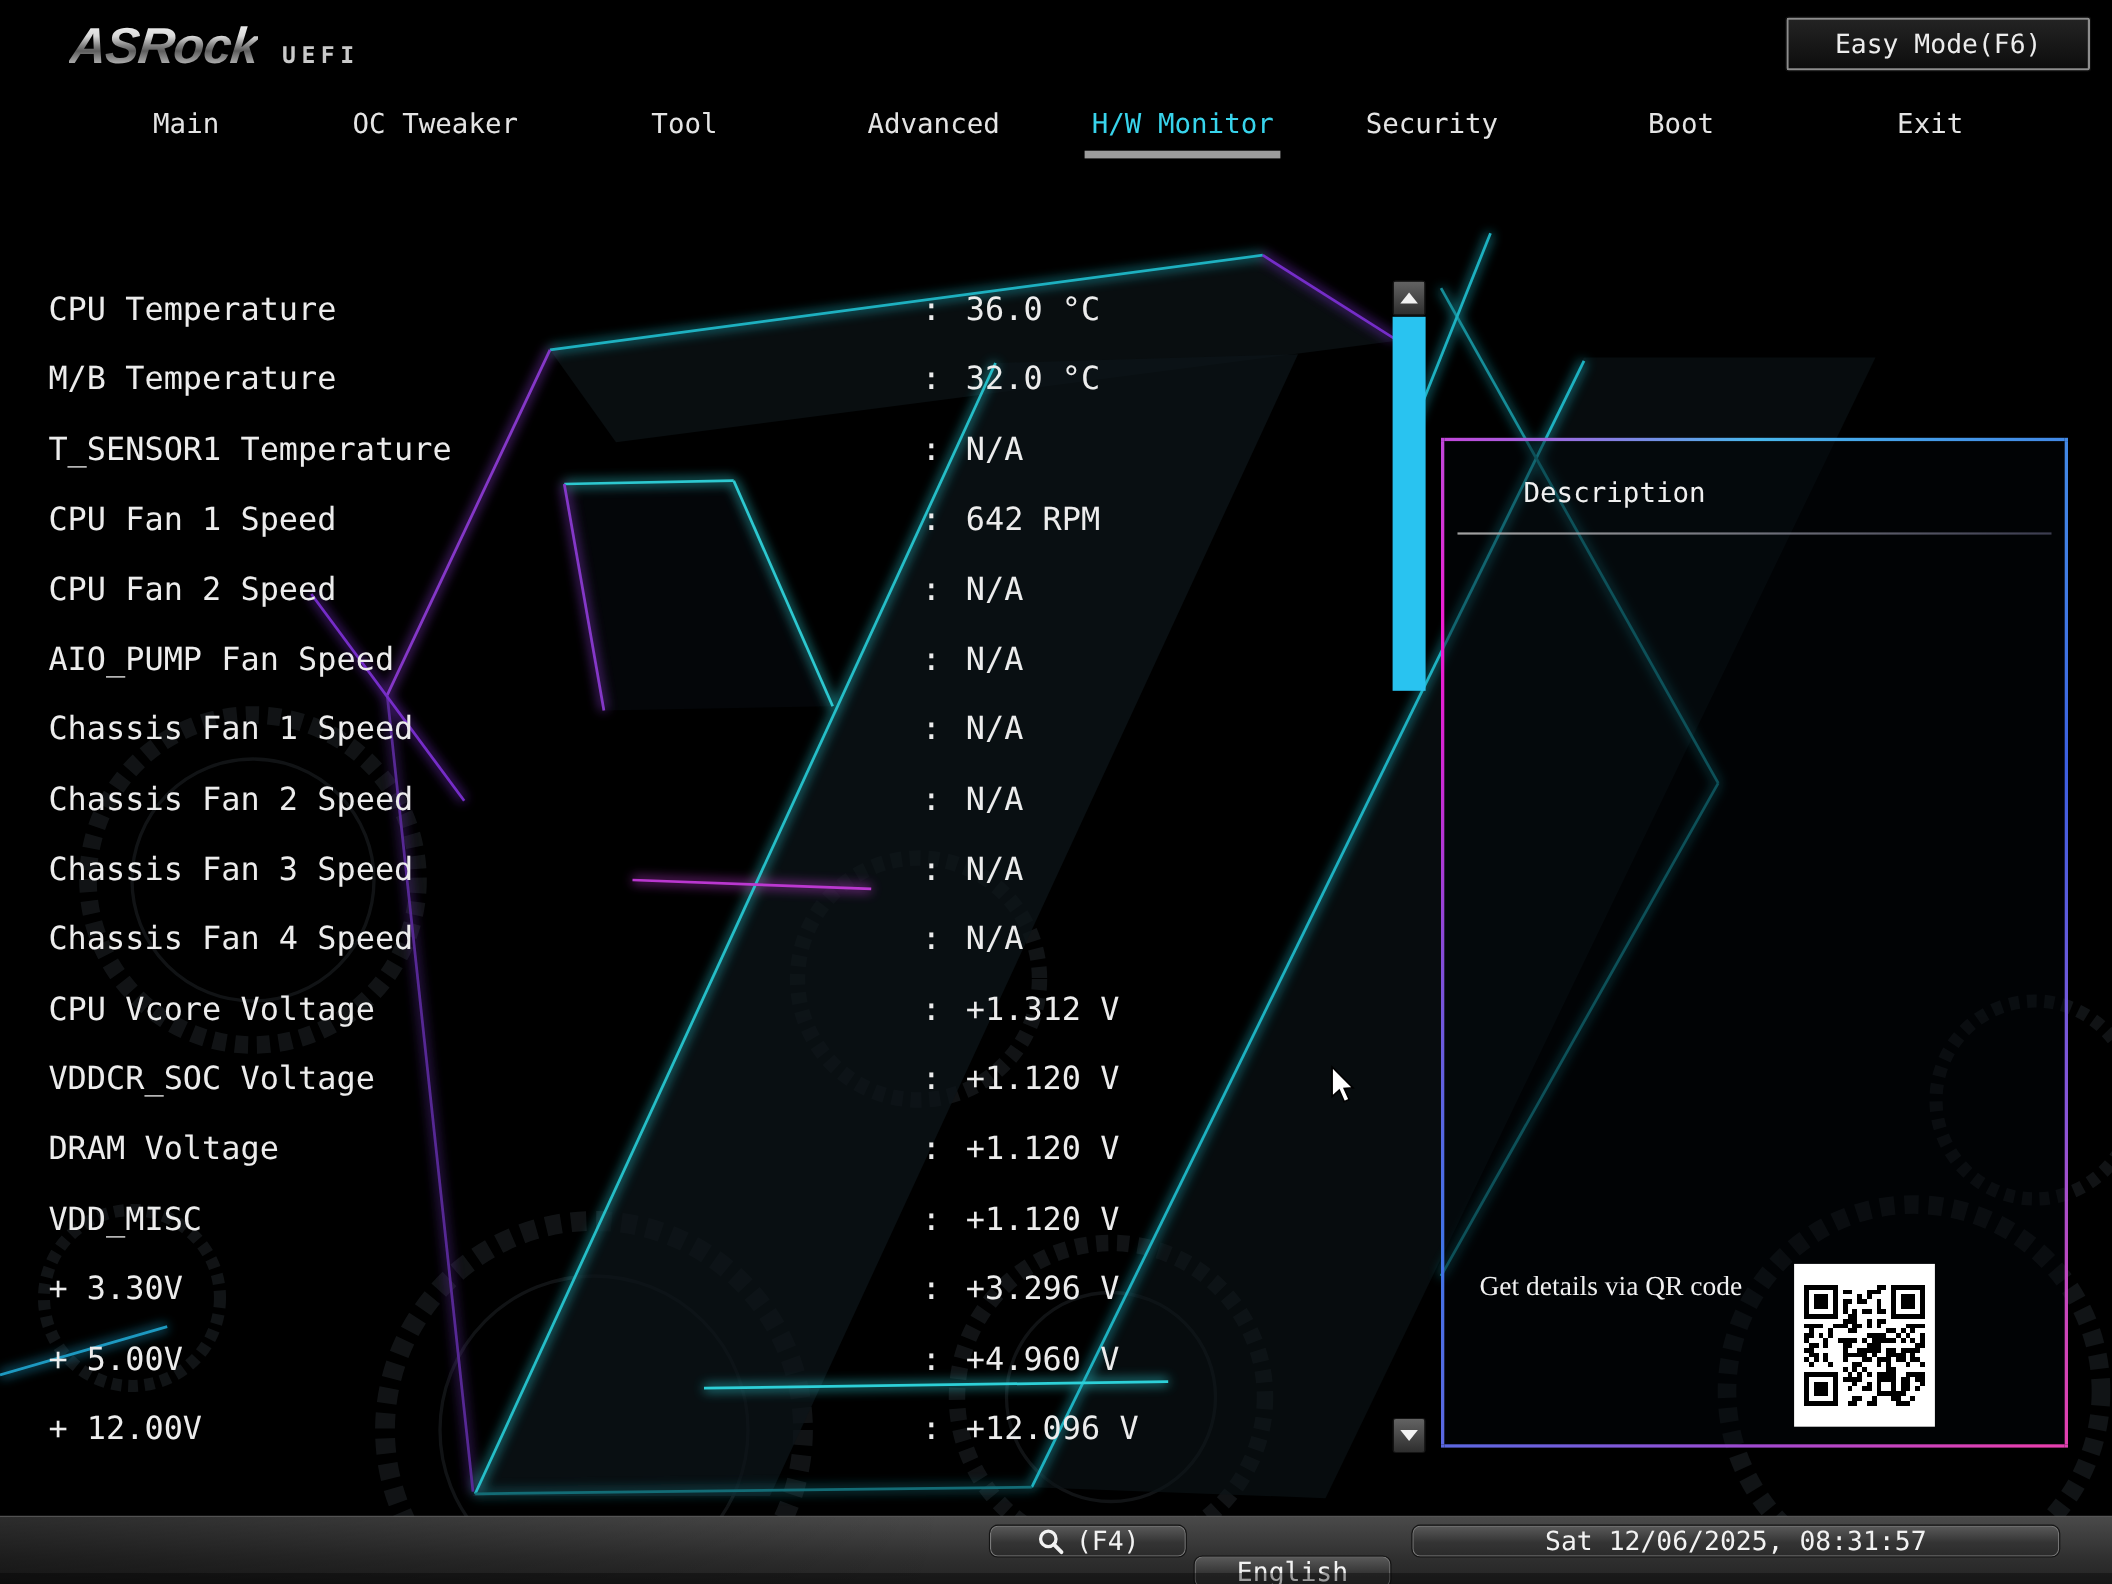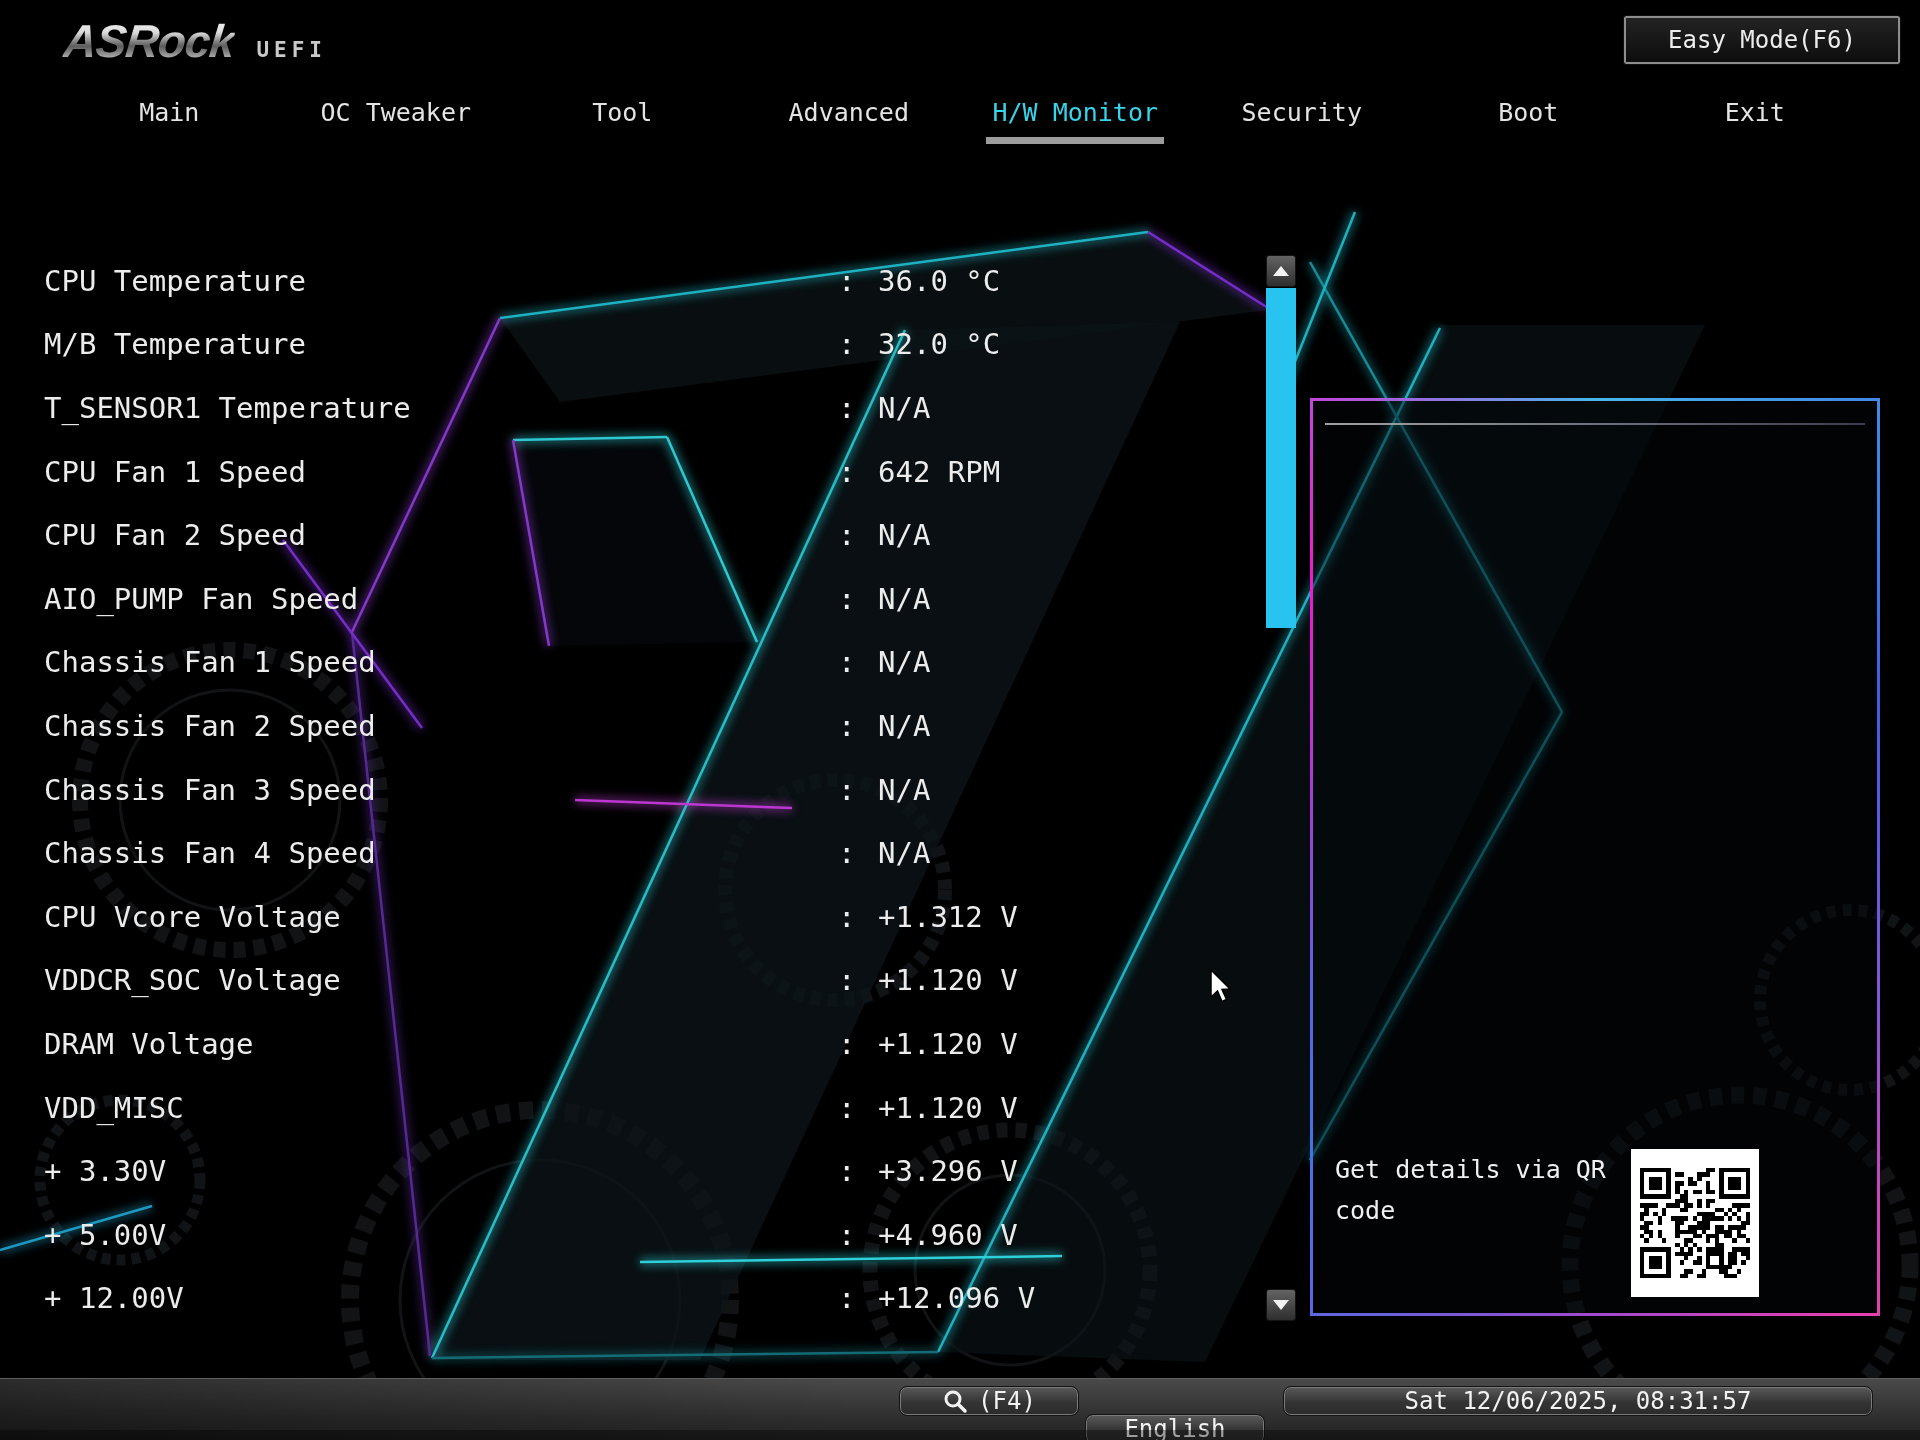--- a/index.html
+++ b/index.html
@@ -62,21 +62,21 @@
     position:absolute; left:1310px; top:398px; width:570px; height:918px; z-index:3;
     border:3px solid; 
     border-image:conic-gradient(from 0deg,
       #49b8ec 0deg, #3c5fe0 60deg, #8a55d8 120deg, #e83fae 150deg,
       #a04ad0 180deg, #3f74e8 225deg, #8a4ad8 270deg, #f318d2 315deg, #49b8ec 360deg) 1;
     background:rgba(2,6,10,0.45);
   }
   .desc-title{ margin:32px 0 0 72px; font-size:25px; color:#f0f0f0; }
   .desc-sep{ margin:22px 12px 0 12px; height:2px;
     background:linear-gradient(90deg,rgba(170,170,170,.95),rgba(130,130,170,.45)); }
-  .qr-caption{ position:absolute; left:22px; top:748px; width:300px; font-size:25px; line-height:41px; color:#f0f0f0; }
+  .qr-caption{ position:absolute; left:32px; top:748px; width:300px; font-size:25px; line-height:41px; color:#f0f0f0;font-family:Liberation Serif, serif; }
   .qr-box{ position:absolute; right:118px; top:748px; width:128px; height:148px; background:#fff; padding:9px; }
   .qr-box svg{ width:100%; height:100%; display:block; }
 
   
   .status-bar{
     position:absolute; left:0; bottom:0; width:1920px; height:62px; z-index:4;
     background:linear-gradient(180deg,#4a4a4a,#2e2e2e 65%,#232323);
     border-top:1px solid #5f5f5f;
   }
   .status-bar::before{ content:""; position:absolute; inset:0;
@@ -291,20 +291,21 @@
   <div class="scroll-btn up">
     <div class="tri-up"></div>
   </div>
   <div class="scroll-thumb"></div>
   <div class="scroll-btn down">
     <div class="tri-down"></div>
   </div>
 </div>
 
 <aside class="desc-panel">
+  <div class="desc-title">Description</div>
   <div class="desc-sep"></div>
   <div class="qr-caption">Get details via QR code</div>
   <div class="qr-box">
     <svg id="qr-svg" viewBox="0 0 25 25" shape-rendering="crispEdges">
         <rect x="15" y="0" width="1" height="1" fill="#000"></rect>
         <rect x="16" y="0" width="1" height="1" fill="#000"></rect>
         <rect x="8" y="1" width="1" height="1" fill="#000"></rect>
         <rect x="9" y="1" width="1" height="1" fill="#000"></rect>
         <rect x="13" y="1" width="1" height="1" fill="#000"></rect>
         <rect x="14" y="1" width="1" height="1" fill="#000"></rect>

